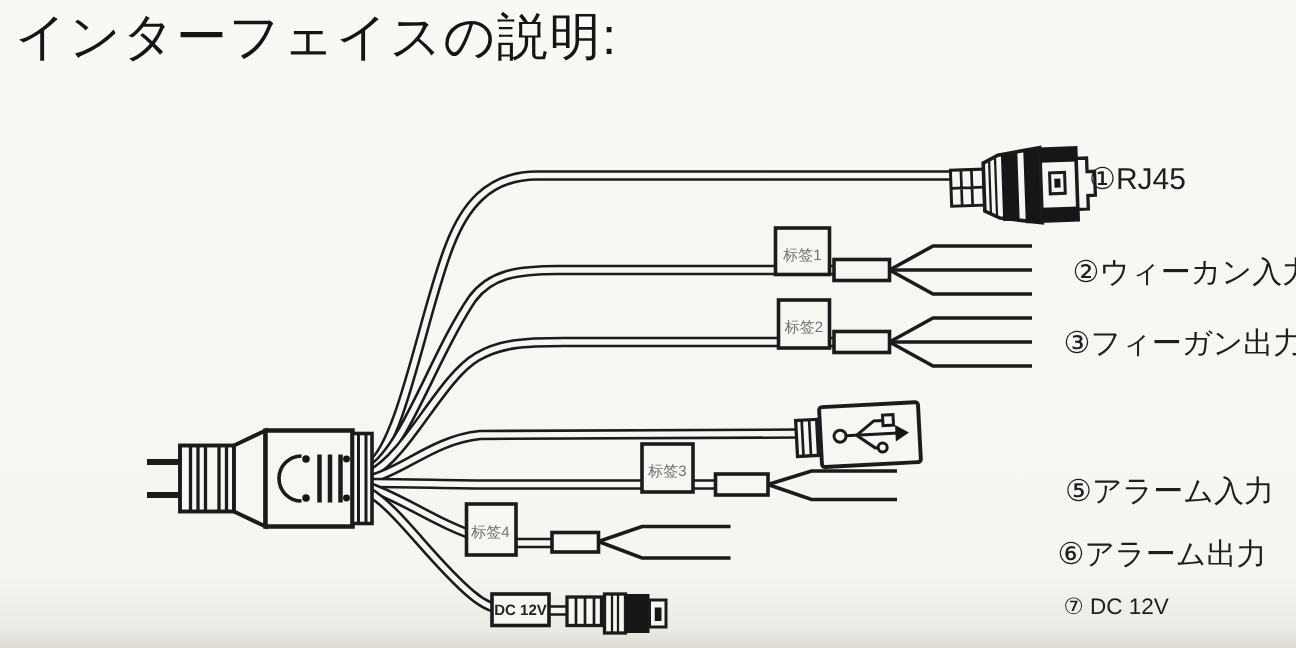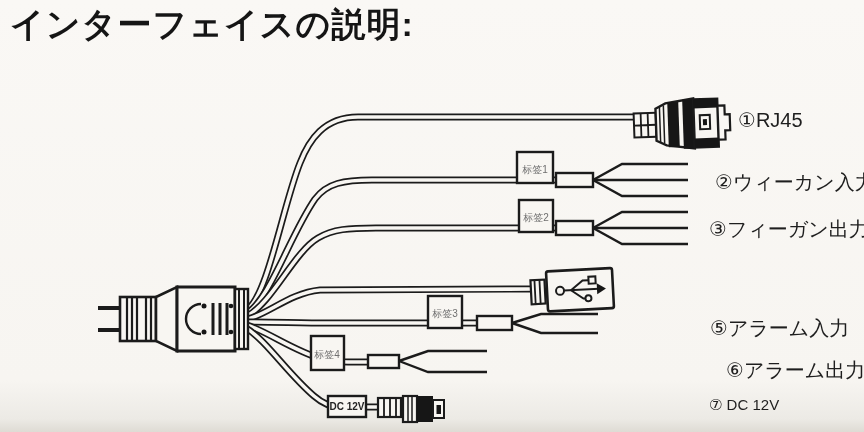--- a/index.html
+++ b/index.html
@@ -5,34 +5,34 @@
   html,body{margin:0;padding:0;}
   .screen{
     position:relative;
     width:864px;height:432px;
     background:linear-gradient(180deg,#faf8f5 0%,#f7f5f1 88%,#eceae5 97%,#dedbd4 100%);
     overflow:hidden;
     font-family:"Liberation Sans","DejaVu Sans",sans-serif;
   }
   .page-title{
     position:absolute;left:10px;top:2px;
-    font-size:34px;font-weight:700;color:#151515;
+    font-size:34px;font-weight:400;color:#151515;
     letter-spacing:1px;white-space:nowrap;
   }
   .diagram-svg{position:absolute;left:0;top:0;}
   .iface-label{
     position:absolute;
     font-size:20px;color:#1e1e1e;white-space:nowrap;line-height:1.2;
   }
-  .lbl-1{left:726px;top:108px;margin-left:12px;}
+  .lbl-1{left:726px;top:108px;}
   .lbl-2{left:715px;top:170px;}
   .lbl-3{left:709px;top:217px;}
   .lbl-4{left:720px;top:272px;font-size:21px;}
   .lbl-5{left:710px;top:316px;}
-  .lbl-6{left:726px;top:358px;text-align:right;}
+  .lbl-6{left:705px;top:358px;text-align:right;}
   .lbl-7{left:709px;top:396px;font-size:15px;}
   .cable-outer{fill:none;stroke:#1b1b1b;stroke-width:7;}
   .cable-inner{fill:none;stroke:#f8f6f2;stroke-width:3.6;}
   .wire{fill:none;stroke:#1b1b1b;stroke-width:2.4;}
   .outline{fill:#f8f6f2;stroke:#1b1b1b;}
   .rib{stroke:#1b1b1b;fill:none;}
   .blackfill{fill:#161616;stroke:none;}
   .tagbox{fill:#f8f6f2;stroke:#1b1b1b;stroke-width:2.4;}
   .tagtext{fill:#6f6f6f;font-size:10px;font-family:"Liberation Sans",sans-serif;text-anchor:middle;}
   .dctext{fill:#242424;font-size:10px;font-weight:700;font-family:"Liberation Sans",sans-serif;text-anchor:middle;}

